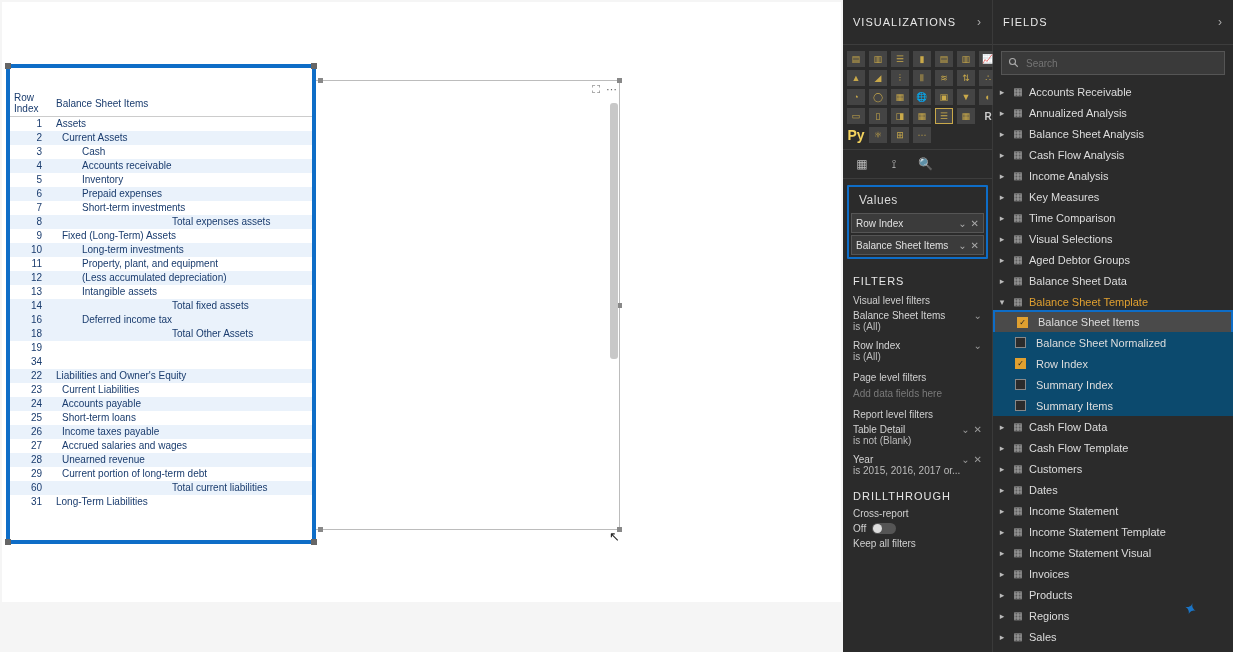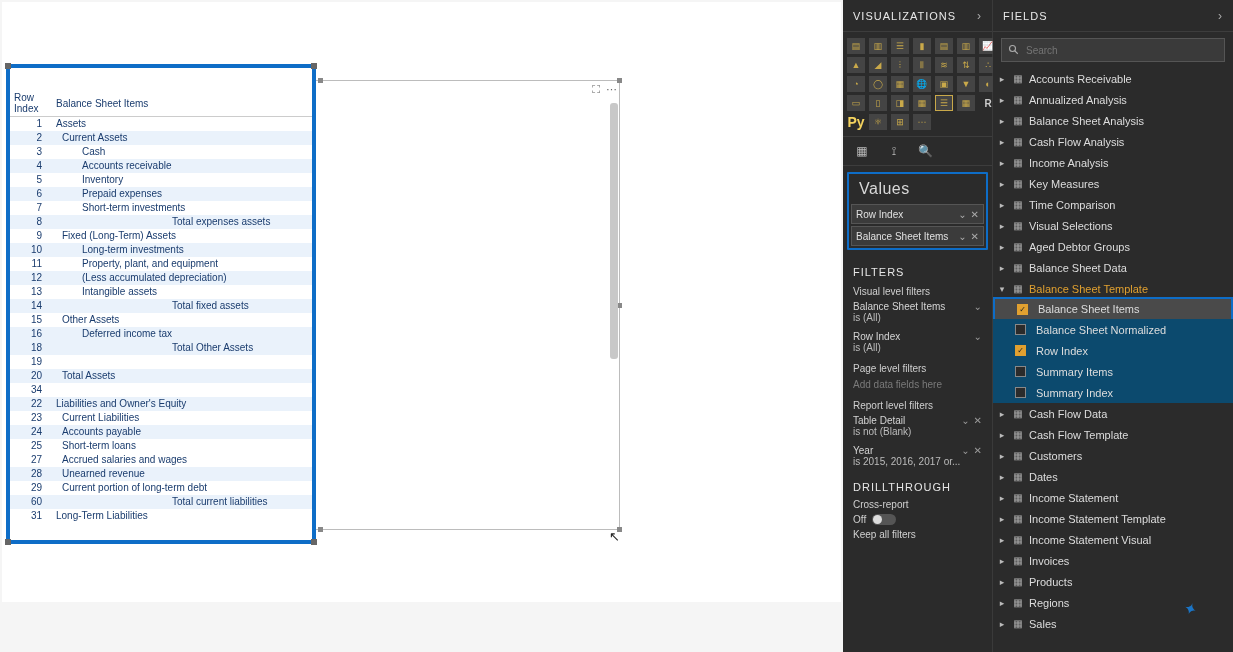--- a/index.html
+++ b/index.html
@@ -36,34 +36,34 @@
 .outer-select .sh.br { bottom: -3px; right: -3px; }
 .vis-toolbar { position: absolute; right: 2px; top: 2px; display: flex; gap: 6px; }
 .vis-toolbar span { font-size: 11px; color: #666; cursor: pointer; }
 .scroll-track { position: absolute; right: 1px; top: 20px; bottom: 2px; width: 8px; background: transparent; }
 .scroll-thumb { position: absolute; top: 2px; left: 0; right: 0; height: 60%; background: #c8c8c8; border-radius: 3px; }
 
 .right-panels { position: absolute; right: 0; top: 0; bottom: 0; display: flex; }
 .panel { background: #2b2b2b; color: #ddd; font-size: 11px; display: flex; flex-direction: column; }
 .panel.viz { width: 150px; border-right: 1px solid #3a3a3a; }
 .panel.fields { width: 240px; }
-.panel-header { height: 32px; display: flex; align-items: center; justify-content: space-between; padding: 0 10px; font-size: 11px; letter-spacing: 1px; color: #e8e8e8; border-bottom: 1px solid #3d3d3d; }
+.panel-header { height: 45px; display: flex; align-items: center; justify-content: space-between; padding: 0 10px; font-size: 11px; letter-spacing: 1px; color: #e8e8e8; border-bottom: 1px solid #3d3d3d; }
 .panel-header .chev { font-size: 12px; color: #aaa; cursor: pointer; }
 
 .icon-grid { padding: 6px 4px; display: grid; grid-template-columns: repeat(7, 18px); gap: 3px 4px; }
 .icon-grid .ibox { width: 18px; height: 16px; background: #444; display: flex; align-items: center; justify-content: center; color: #c9a94a; font-size: 9px; cursor: pointer; }
 .icon-grid .ibox.sel { border: 1px solid #c9a94a; }
 .icon-grid .py { background: transparent; color: #f4d35e; font-weight: bold; font-size: 14px; }
 .icon-grid .r { background: transparent; color: #ccc; font-weight: bold; font-size: 10px; }
 
 .mode-row { display: flex; gap: 14px; padding: 6px 10px; border-top: 1px solid #3d3d3d; border-bottom: 1px solid #3d3d3d; }
 .mode-row .mbox { width: 18px; height: 16px; display:flex; align-items:center; justify-content:center; color:#bbb; font-size:12px; cursor:pointer; }
 
 .well-section { padding: 4px 0; }
-.well-label { padding: 6px 10px 4px 10px; font-size: 16px; letter-spacing: 0.5px; color: #d8d8d8; }
+.well-label { padding: 6px 10px 4px 10px; font-size: 12px; letter-spacing: 0.5px; color: #d8d8d8; }
 .well-group { margin: 2px 4px 4px 4px; border: 2px solid #0e6dc7; border-radius: 1px; }
 .well-item { display: flex; align-items: center; justify-content: space-between; background: #3b3b3b; border: 1px solid #555; margin: 2px; padding: 2px 4px; height: 20px; font-size: 10px; color: #e0e0e0; }
 .well-item .wi-actions { display: flex; gap: 4px; color: #aaa; }
 .well-item .wi-actions span { cursor: pointer; font-size: 10px; }
 
 .filt-header { padding: 8px 10px 4px 10px; font-size: 11px; letter-spacing: 1px; color: #e6e6e6; }
 .filt-sub { padding: 4px 10px 2px 10px; font-size: 10px; color: #cfcfcf; }
 .filt-block { padding: 2px 10px 6px 10px; font-size: 10px; color: #d4d4d4; display: flex; flex-direction: column; }
 .filt-block .frow { display: flex; align-items: center; justify-content: space-between; }
 .filt-block .fval { color: #bcbcbc; font-size: 10px; }
@@ -181,59 +181,55 @@
               <td class="indent-2">(Less accumulated depreciation)</td>
             </tr>
             <tr>
               <td>13</td>
               <td class="indent-2">Intangible assets</td>
             </tr>
             <tr class="alt">
               <td>14</td>
               <td class="indent-3">Total fixed assets</td>
             </tr>
-            <tr>
-              <td>15</td>
-              <td class="indent-1">Other Assets</td>
-            </tr>
             <tr class="alt">
               <td>16</td>
               <td class="indent-2">Deferred income tax</td>
             </tr>
             <tr class="alt">
               <td>18</td>
               <td class="indent-3">Total Other Assets</td>
             </tr>
             <tr>
               <td>19</td>
               <td class="indent-0"></td>
             </tr>
-            <tr class="alt">
-              <td>20</td>
-              <td class="indent-1">Total Assets</td>
-            </tr>
             <tr>
               <td>34</td>
               <td class="indent-0"></td>
             </tr>
             <tr class="alt">
               <td>22</td>
               <td class="indent-0">Liabilities and Owner's Equity</td>
             </tr>
             <tr>
               <td>23</td>
               <td class="indent-1">Current Liabilities</td>
             </tr>
             <tr class="alt">
               <td>24</td>
               <td class="indent-1">Accounts payable</td>
             </tr>
             <tr>
               <td>25</td>
               <td class="indent-1">Short-term loans</td>
+            </tr>
+            <tr class="alt">
+              <td>26</td>
+              <td class="indent-1">Income taxes payable</td>
             </tr>
             <tr>
               <td>27</td>
               <td class="indent-1">Accrued salaries and wages</td>
             </tr>
             <tr class="alt">
               <td>28</td>
               <td class="indent-1">Unearned revenue</td>
             </tr>
             <tr>
@@ -466,25 +462,25 @@
         <div class="frow-item child subhighlight">
           <span class="cb"></span>
           <span class="flabel" style="margin-left:6px">Balance Sheet Normalized</span>
         </div>
         <div class="frow-item child subhighlight">
           <span class="cb on"></span>
           <span class="flabel" style="margin-left:6px">Row Index</span>
         </div>
         <div class="frow-item child subhighlight">
           <span class="cb"></span>
-          <span class="flabel" style="margin-left:6px">Summary Items</span>
+          <span class="flabel" style="margin-left:6px">Summary Index</span>
         </div>
         <div class="frow-item child subhighlight">
           <span class="cb"></span>
-          <span class="flabel" style="margin-left:6px">Summary Index</span>
+          <span class="flabel" style="margin-left:6px">Summary Items</span>
         </div>
         <div class="frow-item">
           <span class="caret">▸</span>
           <span class="ftype">▦</span>
           <span class="flabel">Cash Flow Data</span>
         </div>
         <div class="frow-item">
           <span class="caret">▸</span>
           <span class="ftype">▦</span>
           <span class="flabel">Cash Flow Template</span>

